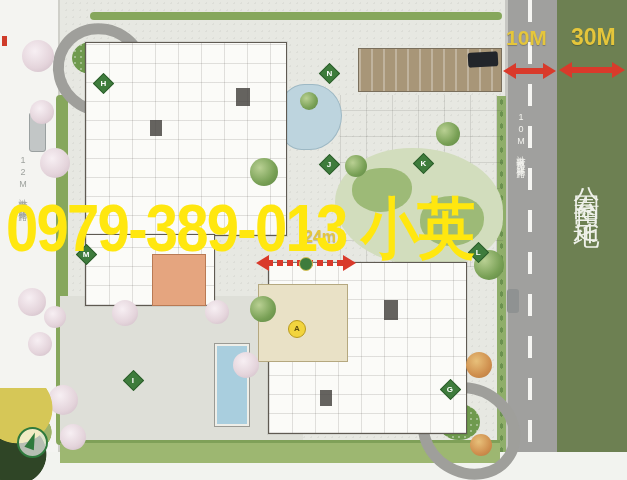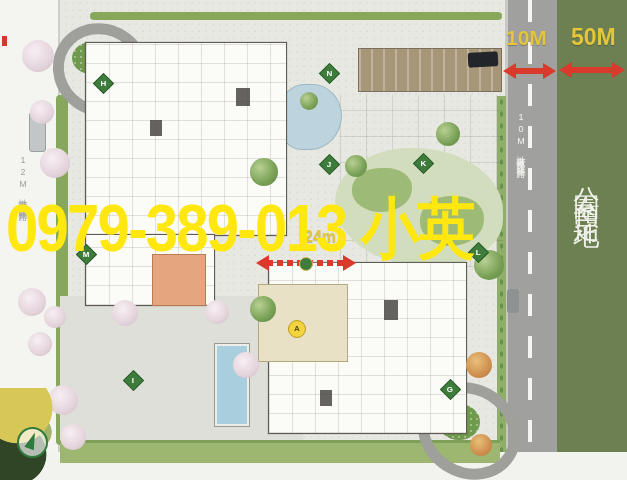--- a/index.html
+++ b/index.html
@@ -171,21 +171,21 @@
       <span>I</span>
     </div>
   <div class="abs badge" style="left:443px;top:382px;">
       <span>G</span>
     </div>
   <div class="abs badge yellow" style="left:288px;top:320px;">
       <span>A</span>
     </div>
 
   <div class="abs measure" style="left:506px;top:26px;font-size:21px;">10M</div>
-  <div class="abs measure" style="left:571px;top:24px;font-size:23px;">50M</div>
+  <div class="abs measure" style="left:571px;top:24px;font-size:23px;">30M</div>
   <div class="abs darrow" style="left:503px;top:63px;width:53px;">
       <div class="shaft"></div>
     </div>
   <div class="abs darrow" style="left:559px;top:62px;width:66px;">
       <div class="shaft"></div>
     </div>
 
   <div class="abs measure" style="left:304px;top:228px;font-size:16px;">24m</div>
   <div class="abs darrow" style="left:256px;top:255px;width:100px;">
       <div class="shaft dashed"></div>

